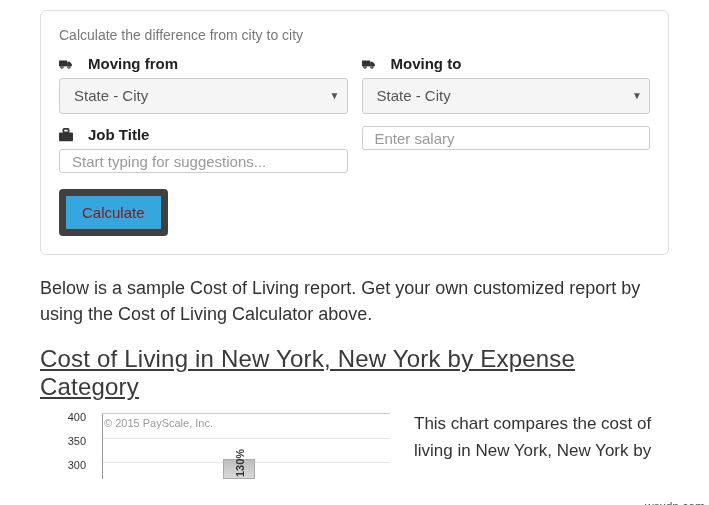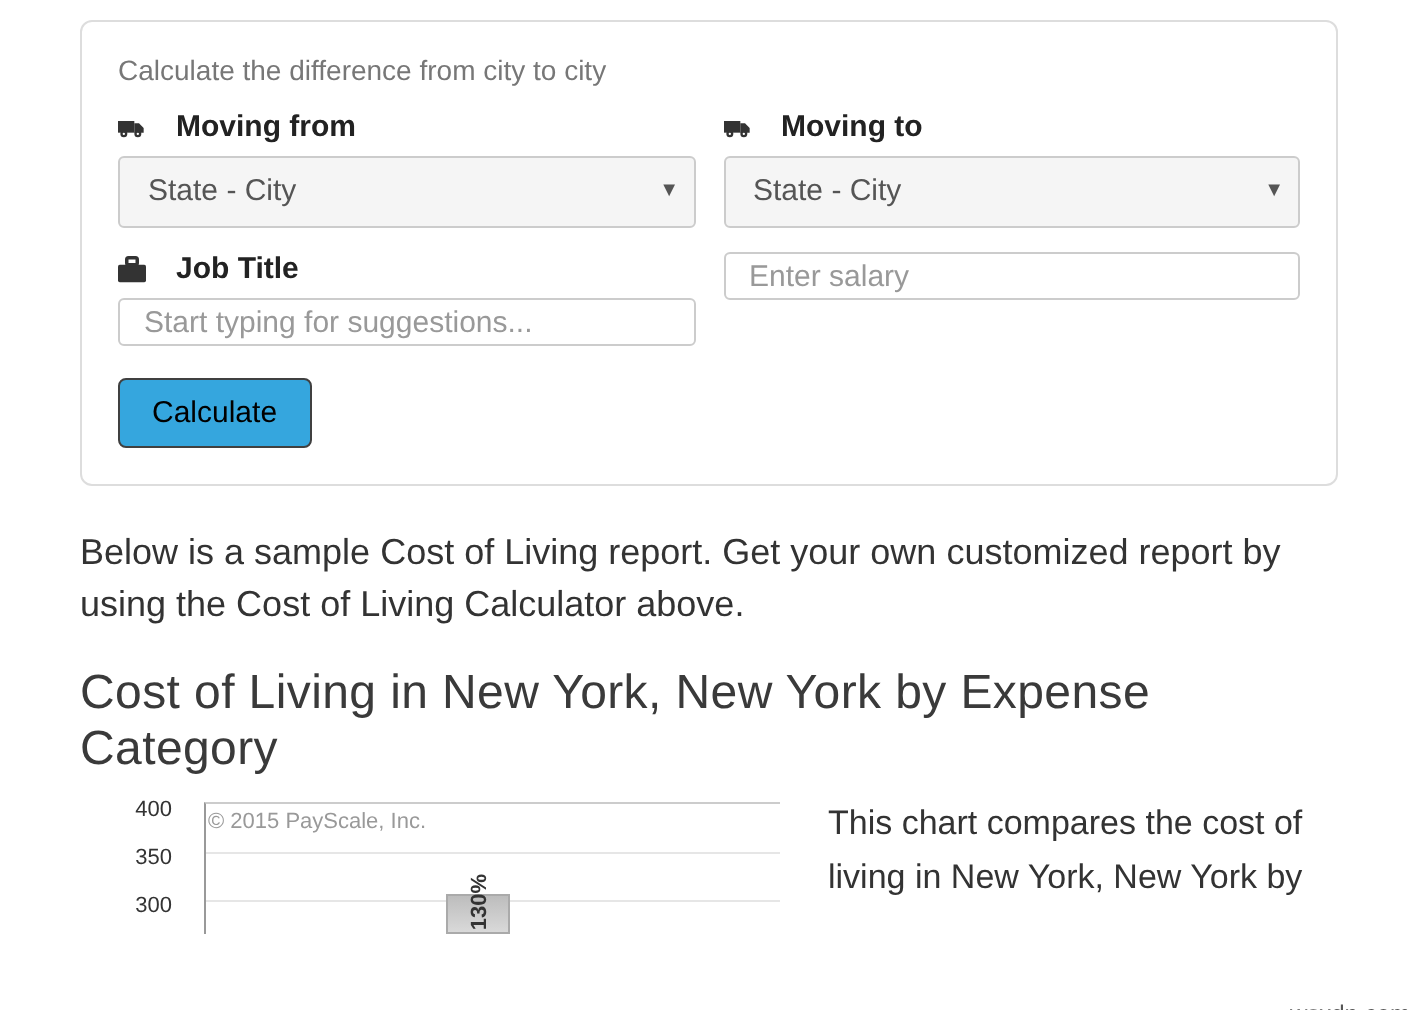--- a/index.html
+++ b/index.html
@@ -77,40 +77,41 @@
     height: 24px;
     border: 1px solid #ccc;
     border-radius: 3px;
     padding: 0 12px;
     font-size: 15px;
     color: #555;
   }
   .text-input::placeholder { color: #999; }
   .btn-primary {
     background: #35a6de;
-    color: #000000;
-    border: 1px solid #404040;
+    color: #7f1d1d;
+    border: 7px solid #404040;
     border-radius: 4px;
     padding: 8px 16px;
     font-size: 15px;
     cursor: pointer;
     margin-top: 4px;
   }
   .desc {
     margin: 20px 40px 0 40px;
     font-size: 18px;
     color: #333;
     line-height: 1.45;
   }
   .report-title {
     margin: 18px 40px 8px 40px;
     font-size: 24px;
     font-weight: 400;
     color: #3a3a3a;
     letter-spacing: 0.2px;
+    text-decoration: underline;
   }
   .report-row {
     display: flex;
     margin: 0 40px 0 40px;
     gap: 24px;
   }
   .chart-area {
     width: 350px;
     height: 70px;
     position: relative;

